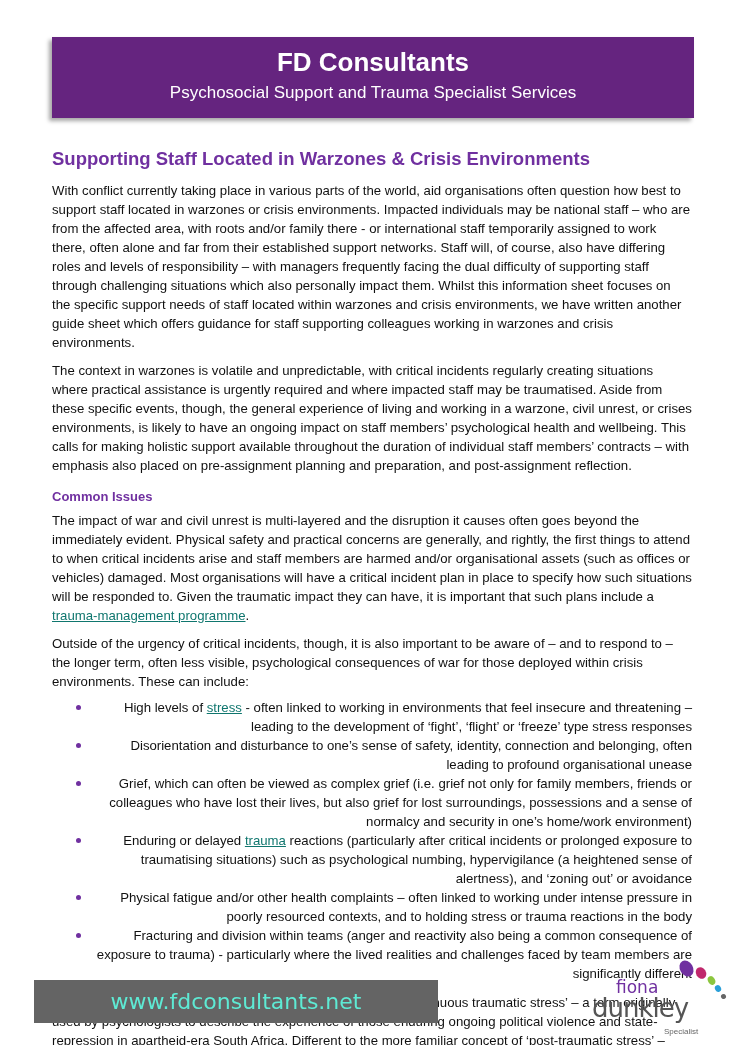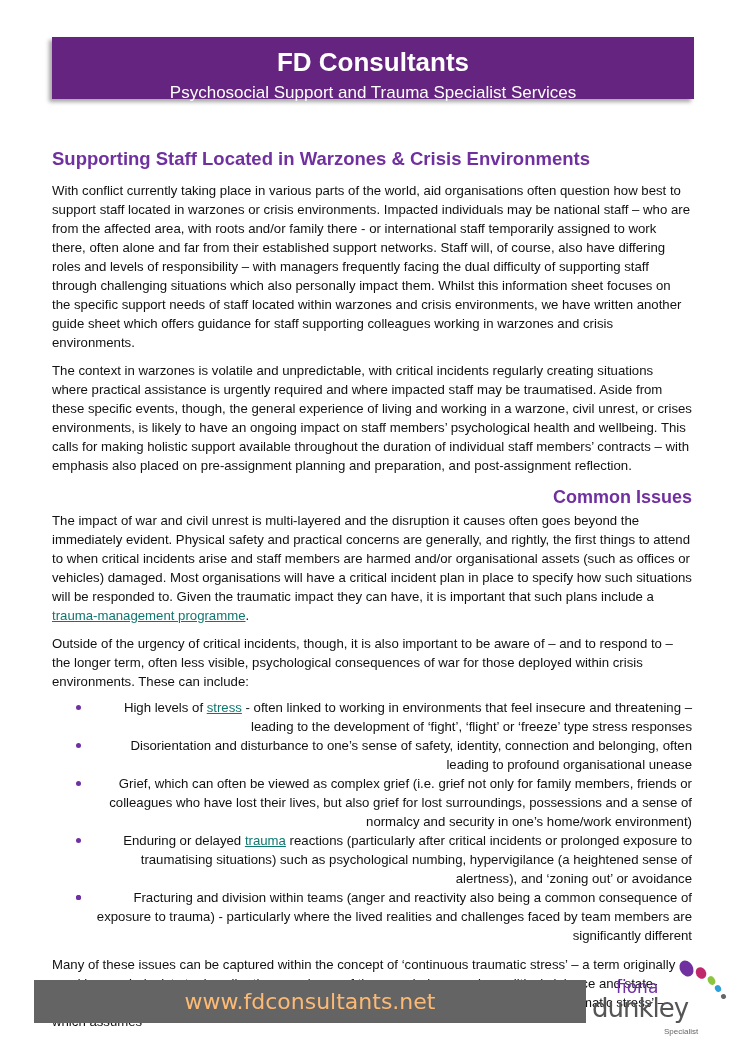--- a/index.html
+++ b/index.html
@@ -1,55 +1,55 @@
 <!DOCTYPE html>
 <html><head>
 <meta charset="utf-8">
 <style>
   html, body { margin: 0; padding: 0; }
   body {
     width: 740px; height: 1045px; background: #ffffff; position: relative; overflow: hidden;
     font-family: "Liberation Sans", sans-serif; color: #111111;
   }
   .banner {
-    position: absolute; left: 52px; top: 37px; width: 642px; height: 62px;
+    position: absolute; left: 52px; top: 37px; width: 642px; height: 81px;
     background: #65247f;
     box-shadow: -3px 3px 4px rgba(0,0,0,0.35);
     color: #ffffff; text-align: center;
   }
   .banner-title {
     position: absolute; left: 0; right: 0; top: 10px;
     font-size: 26px; font-weight: bold; letter-spacing: 0px;
   }
   .banner-subtitle {
     position: absolute; left: 0; right: 0; top: 46px;
     font-size: 17px;
   }
   .content {
     position: absolute; left: 52px; top: 147px; width: 640px;
     font-size: 13.2px; line-height: 19px;
   }
   h1.section-title {
     margin: 0 0 10px 0; font-size: 18.5px; line-height: 24px; color: #7030a0; font-weight: bold;
   }
   h2.subsection-title {
-    margin: 0 0 4px 0; font-size: 18px; line-height: 20px; color: #7030a0; font-weight: bold; text-align: right;
+    margin: 0 0 4px 0; font-size: 13px; line-height: 20px; color: #7030a0; font-weight: bold;
   }
   p { margin: 0 0 9px 0; }
   p.tight { margin-bottom: 12px; }
   .link { color: #0f766e; text-decoration: underline; cursor: pointer; }
   ul.issues { list-style: none; margin: 0 0 10px 0; padding: 0; text-align: right; }
   ul.issues li { position: relative; padding-left: 44px; margin: 0; }
   ul.issues li .bullet {
     position: absolute; left: 24px; top: 7px; width: 5px; height: 5px; border-radius: 50%;
     background: #7030a0;
   }
   .footer-bar {
-    position: absolute; left: 34px; top: 980px; width: 552px; height: 43px;
-    background: #646464; color: #fdba74; text-align: center;
+    position: absolute; left: 34px; top: 980px; width: 404px; height: 43px;
+    background: #646464; color: #5eead4; text-align: center;
     font-family: "DejaVu Sans", sans-serif; font-size: 22px; line-height: 43px;
   }
   .logo { position: absolute; left: 590px; top: 958px; width: 150px; height: 85px; }
   .logo .dot { position: absolute; border-radius: 50%; transform: rotate(-30deg); }
   .logo .fiona {
     position: absolute; left: 26px; top: 19px; font-size: 17px; color: #7030a0;
     font-family: "DejaVu Sans", sans-serif;
   }
   .logo .dunkley {
     position: absolute; left: 2px; top: 30px; font-size: 26px; color: #555555; letter-spacing: -1px;
@@ -74,21 +74,21 @@
 
   <h2 class="subsection-title">Common Issues</h2>
   <p><span>The impact of war and civil unrest is multi-layered and the disruption it causes often goes beyond the immediately evident. Physical safety and practical concerns are generally, and rightly, the first things to attend to when critical incidents arise and staff members are harmed and/or organisational assets (such as offices or vehicles) damaged. Most organisations will have a critical incident plan in place to specify how such situations will be responded to. Given the traumatic impact they can have, it is important that such plans include a </span><a class="link">trauma-management programme</a><span>.</span></p>
   <p style="margin-bottom:7px;">Outside of the urgency of critical incidents, though, it is also important to be aware of – and to respond to – the longer term, often less visible, psychological consequences of war for those deployed within crisis environments. These can include:</p>
 
   <ul class="issues">
     <li><span class="bullet"></span><span>High levels of </span><a class="link">stress</a><span> - often linked to working in environments that feel insecure and threatening – leading to the development of ‘fight’, ‘flight’ or ‘freeze’ type stress responses</span></li>
     <li><span class="bullet"></span><span>Disorientation and disturbance to one’s sense of safety, identity, connection and belonging, often leading to profound organisational unease</span></li>
     <li><span class="bullet"></span><span>Grief, which can often be viewed as complex grief (i.e. grief not only for family members, friends or colleagues who have lost their lives, but also grief for lost surroundings, possessions and a sense of normalcy and security in one’s home/work environment)</span></li>
     <li><span class="bullet"></span><span>Enduring or delayed </span><a class="link">trauma</a><span> reactions (particularly after critical incidents or prolonged exposure to traumatising situations) such as psychological numbing, hypervigilance (a heightened sense of alertness), and ‘zoning out’ or avoidance</span></li>
-    <li><span class="bullet"></span></li>
+    <li><span class="bullet"></span><span>Physical fatigue and/or other health complaints – often linked to working under intense pressure in poorly resourced contexts, and to holding stress or trauma reactions in the body</span></li>
     <li><span class="bullet"></span><span>Fracturing and division within teams (anger and reactivity also being a common consequence of exposure to trauma) - particularly where the lived realities and challenges faced by team members are significantly different</span></li>
   </ul>
 
   <p>Many of these issues can be captured within the concept of ‘continuous traumatic stress’ – a term originally used by psychologists to describe the experience of those enduring ongoing political violence and state-repression in apartheid-era South Africa. Different to the more familiar concept of ‘post-traumatic stress’ – which assumes</p>
 </div>
 
 <div class="footer-bar">
   <span>www.fdconsultants.net</span>
 </div>
 

